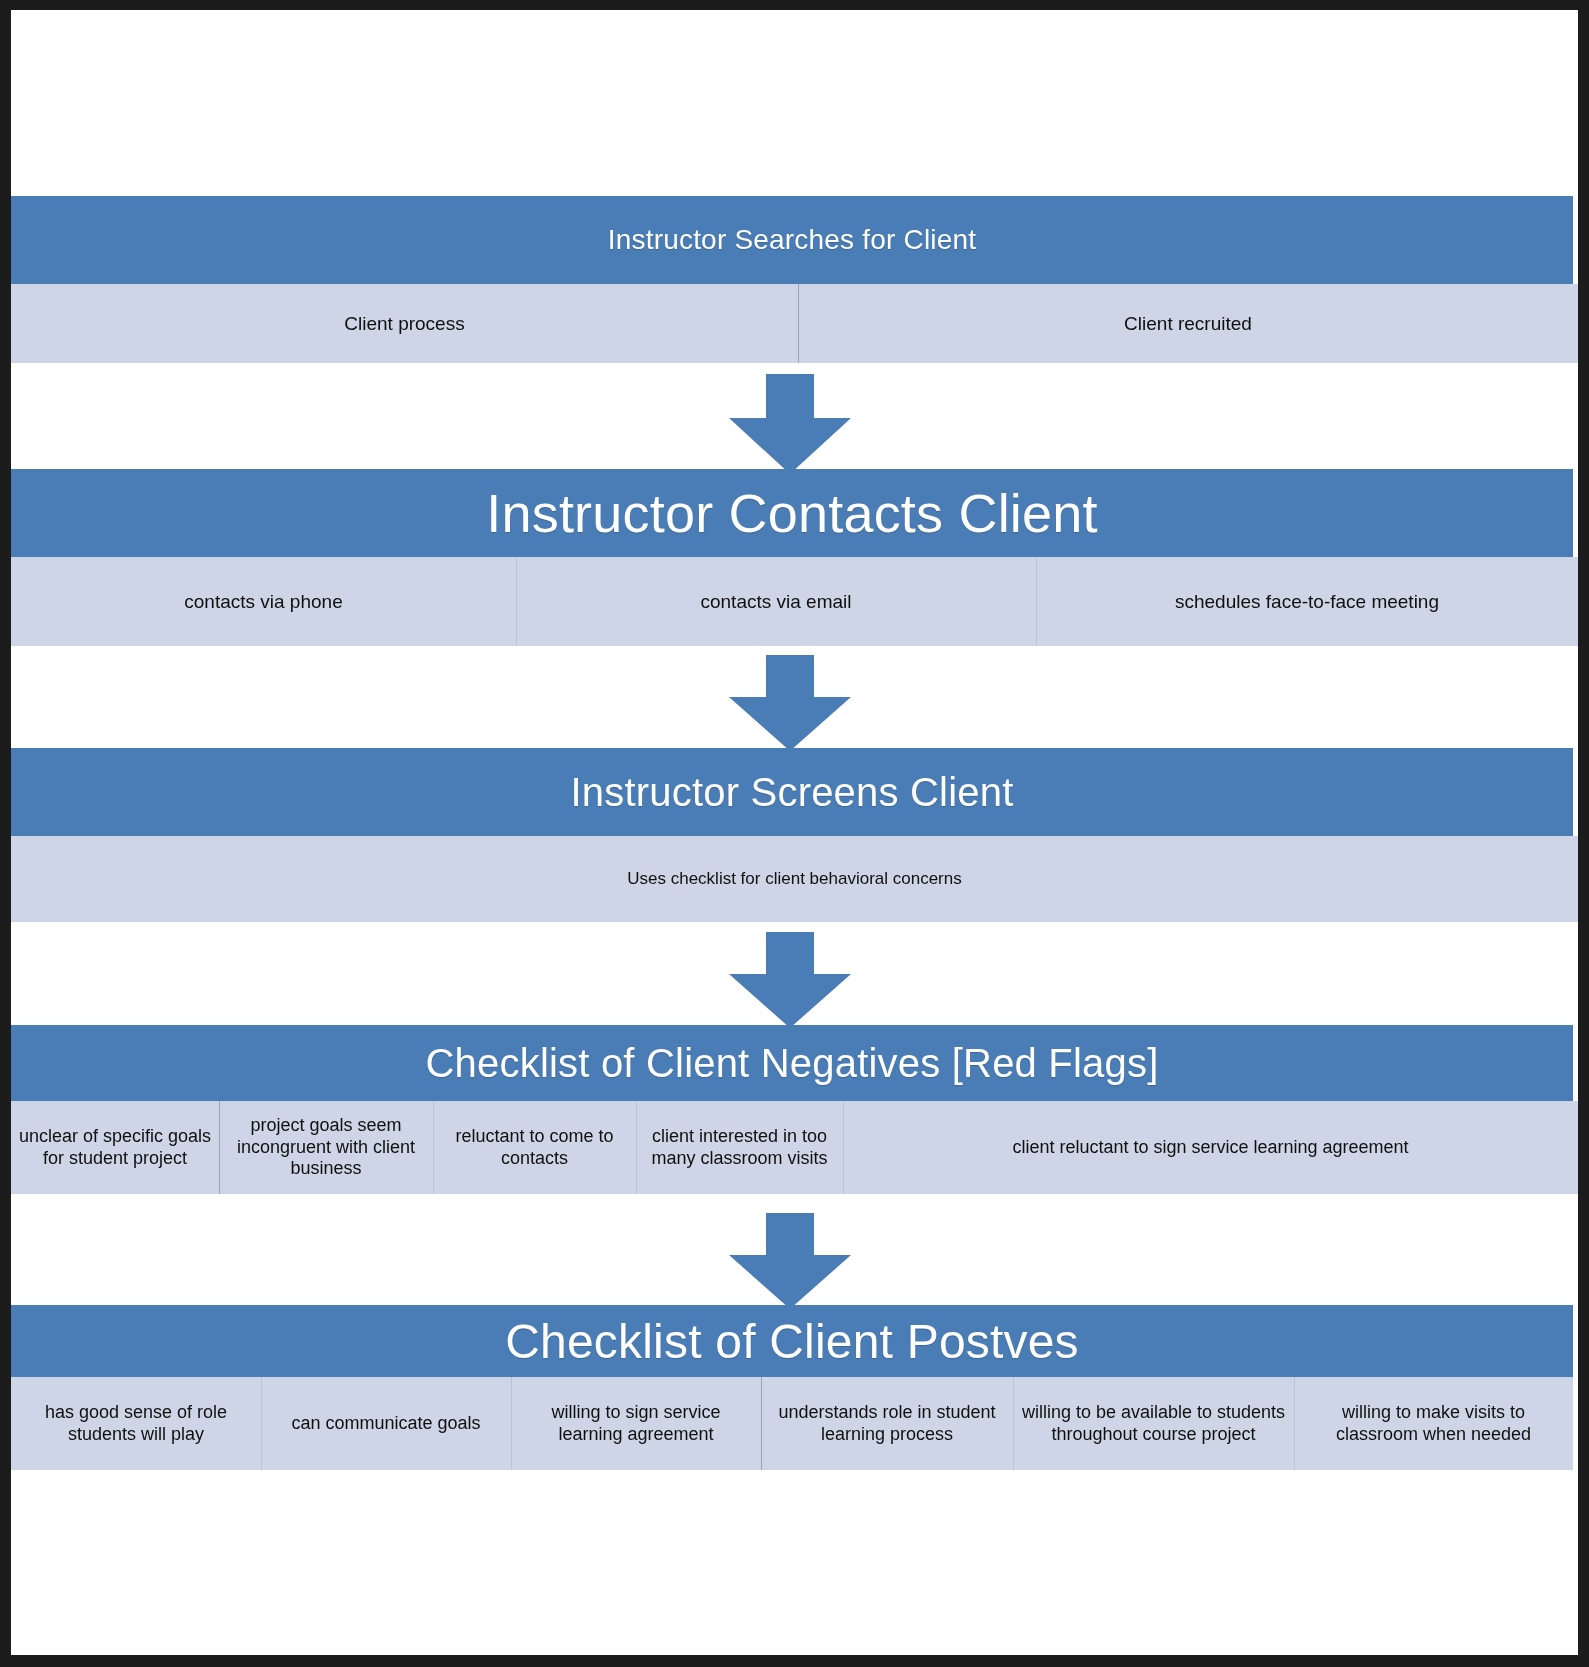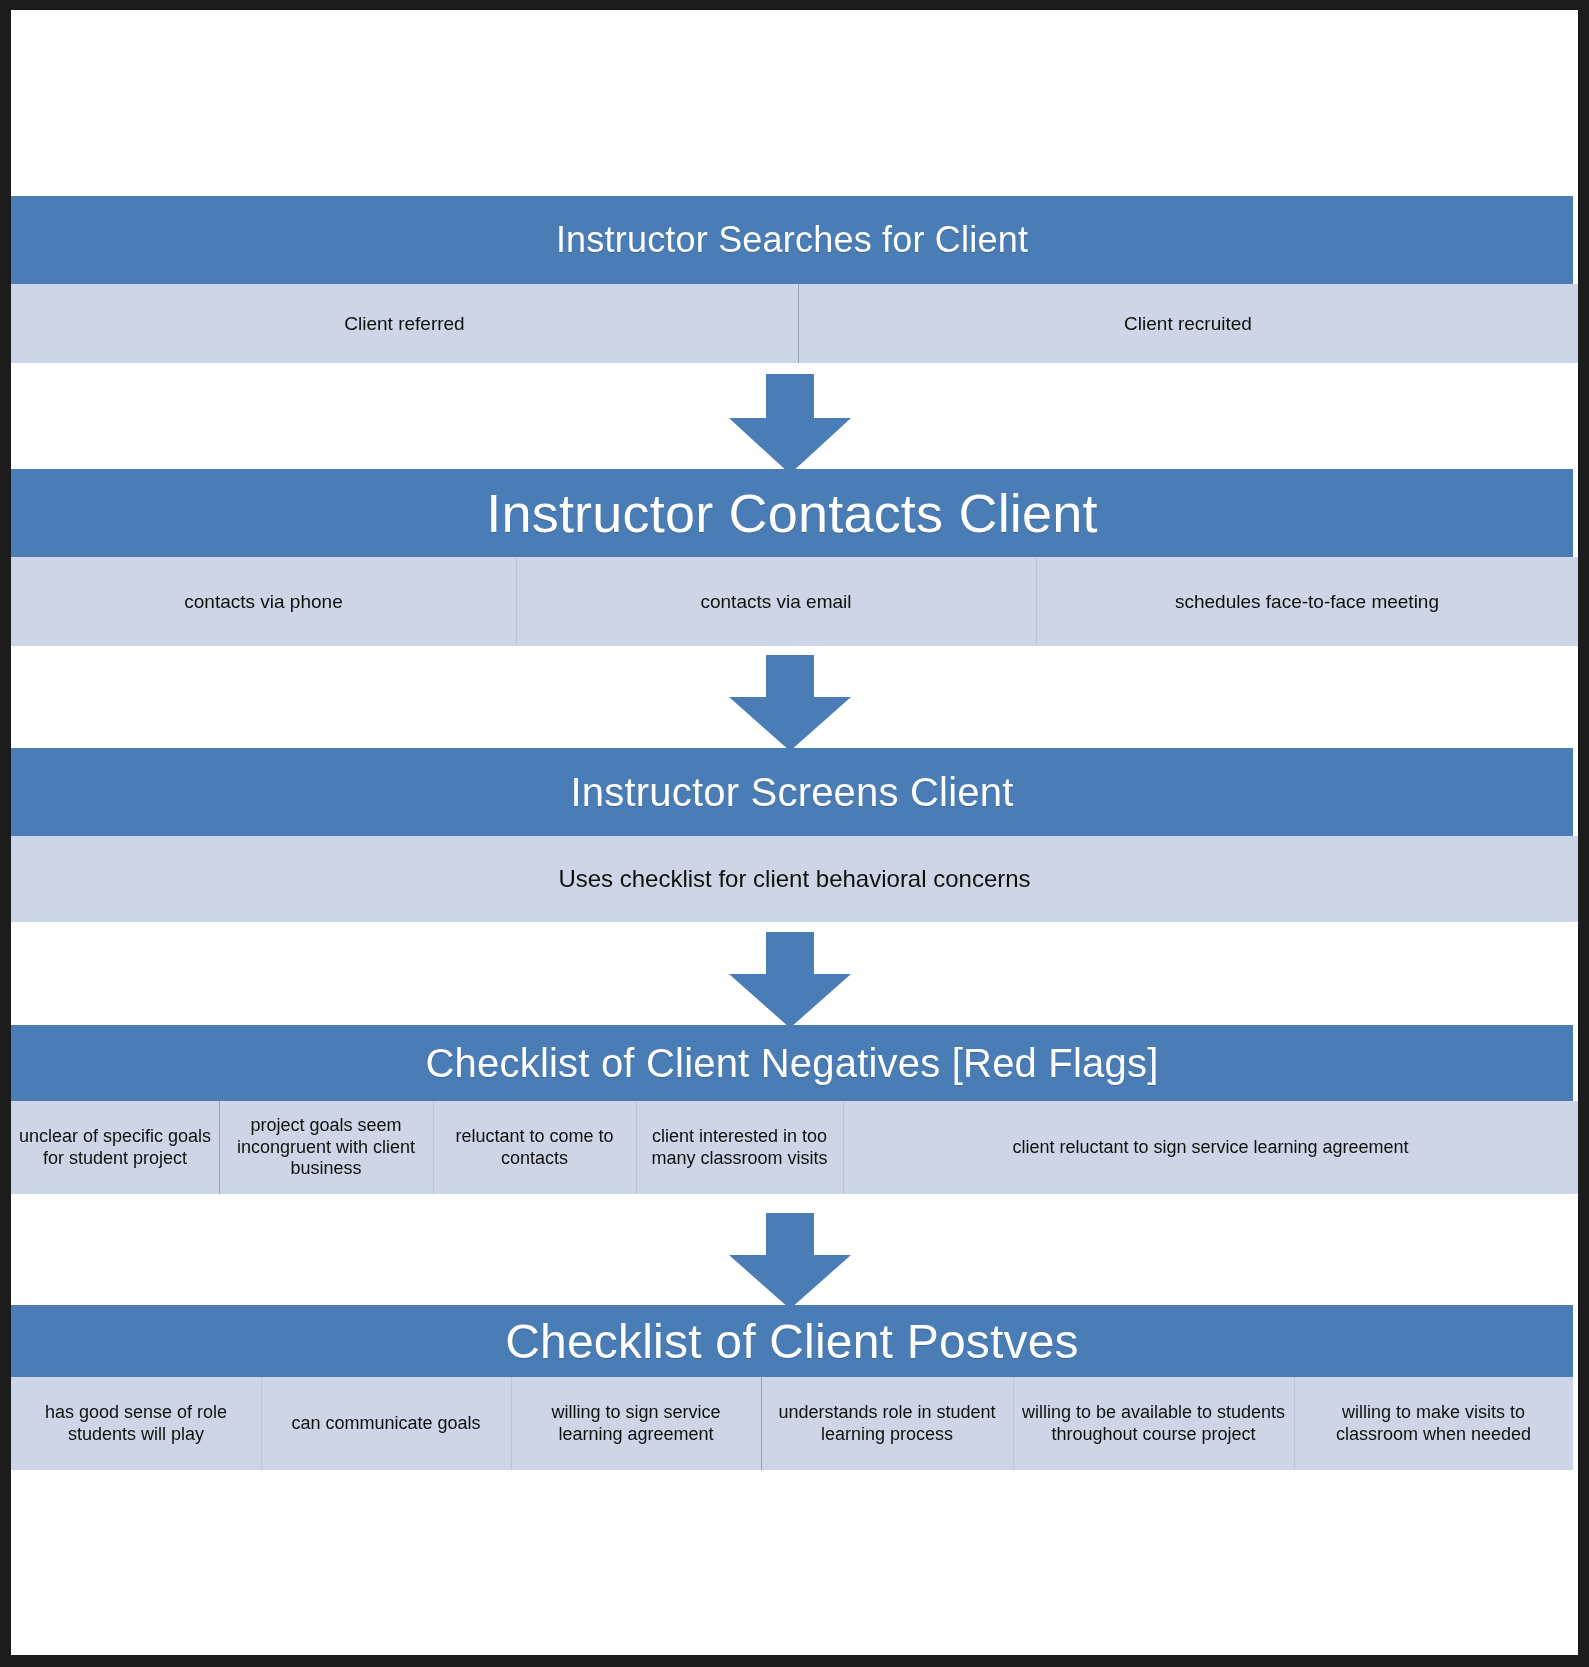--- a/index.html
+++ b/index.html
@@ -89,30 +89,30 @@
   
   .arrow {
     position: absolute;
     width: 122px;
     color: #4a7db5;
   }
   .arrow svg { display: block; width: 100%; height: 100%; }
 
   
   #stage-search   { top: 186px; width: 1562px; }
-  #stage-search .stage-header { width: 1562px; height: 88px; font-size: 36px; }
+  #stage-search .stage-header { width: 1562px; height: 88px; font-size: 28px; }
   #stage-search .stage-sub    { width: 1567px; height: 79px; font-size: 19px; }
 
   #stage-contacts { top: 459px; width: 1562px; }
   #stage-contacts .stage-header { width: 1562px; height: 88px; font-size: 54px; }
   #stage-contacts .stage-sub    { width: 1567px; height: 89px; font-size: 19px; }
 
   #stage-screens  { top: 738px; width: 1562px; }
   #stage-screens .stage-header { width: 1562px; height: 88px; font-size: 40px; }
-  #stage-screens .stage-sub    { width: 1567px; height: 86px; font-size: 24px; }
+  #stage-screens .stage-sub    { width: 1567px; height: 86px; font-size: 17px; }
 
   #stage-negatives { top: 1015px; width: 1562px; }
   #stage-negatives .stage-header { width: 1562px; height: 76px; font-size: 40px; }
   #stage-negatives .stage-sub    { width: 1567px; height: 93px; font-size: 18px; }
 
   #stage-positives { top: 1295px; width: 1562px; }
   #stage-positives .stage-header { width: 1562px; height: 72px; font-size: 48px; }
   #stage-positives .stage-sub    { width: 1562px; height: 93px; font-size: 18px; }
 
   #arrow-1 { left: 718px; top: 364px; height: 100px; }
@@ -132,21 +132,21 @@
 </style>
 </head>
 <body>
 
 <div class="canvas">
   <div class="inner">
 
     <div class="stage" id="stage-search">
       <div class="stage-header">Instructor Searches for Client</div>
       <div class="stage-sub">
-        <div class="sub-cell" style="flex:0 0 787px">Client referred</div>
+        <div class="sub-cell" style="flex:0 0 787px">Client process</div>
         <div class="sub-cell">Client recruited</div>
       </div>
     </div>
 
     <div class="arrow" id="arrow-1">
       <svg viewBox="0 0 122 100" preserveAspectRatio="none" aria-hidden="true">
         <polygon points="37,0 85,0 85,44 122,44 61,100 0,44 37,44" fill="#4a7db5"></polygon>
       </svg>
     </div>
 

